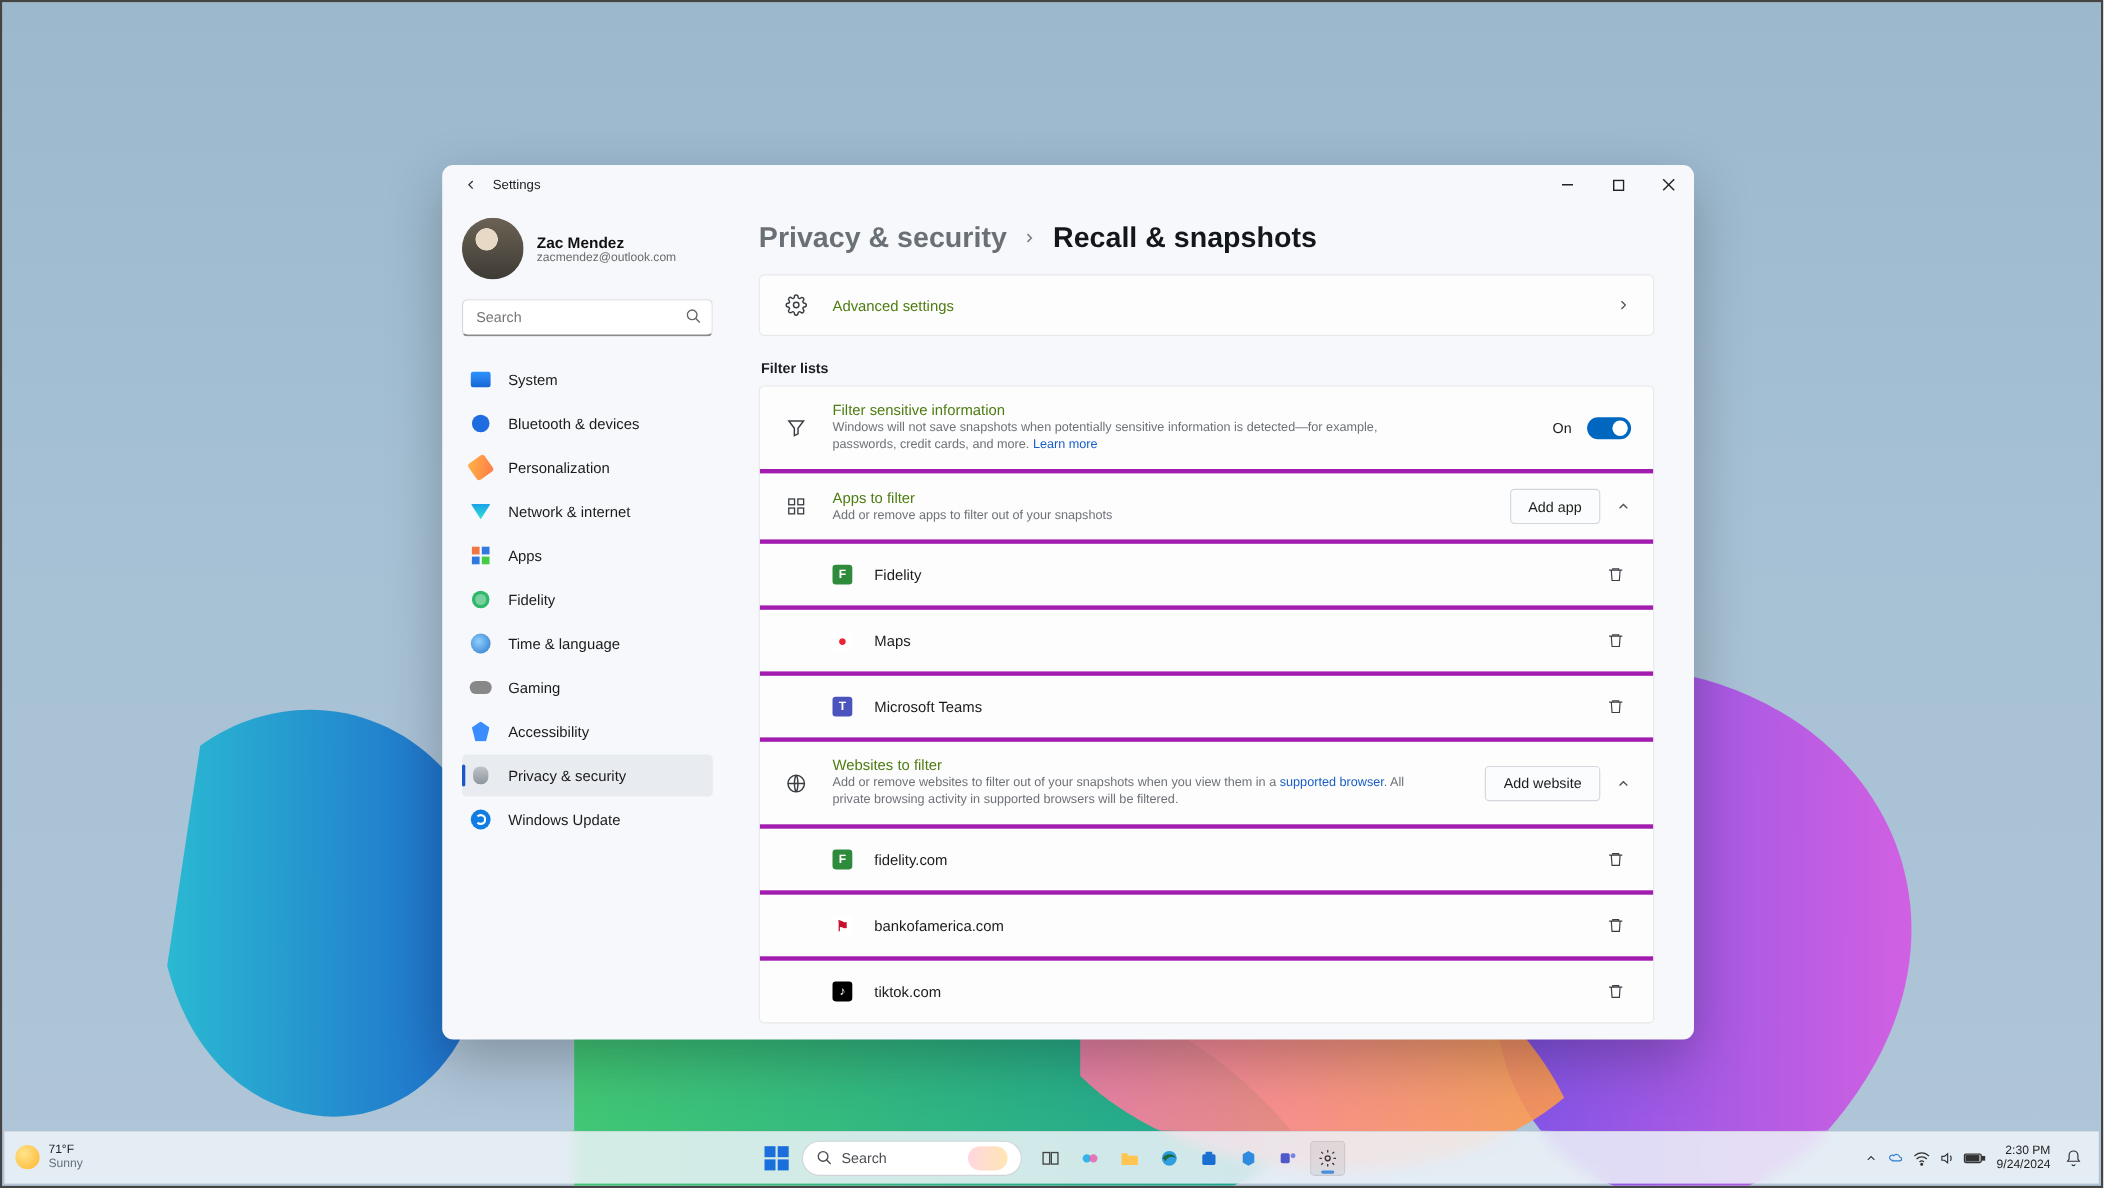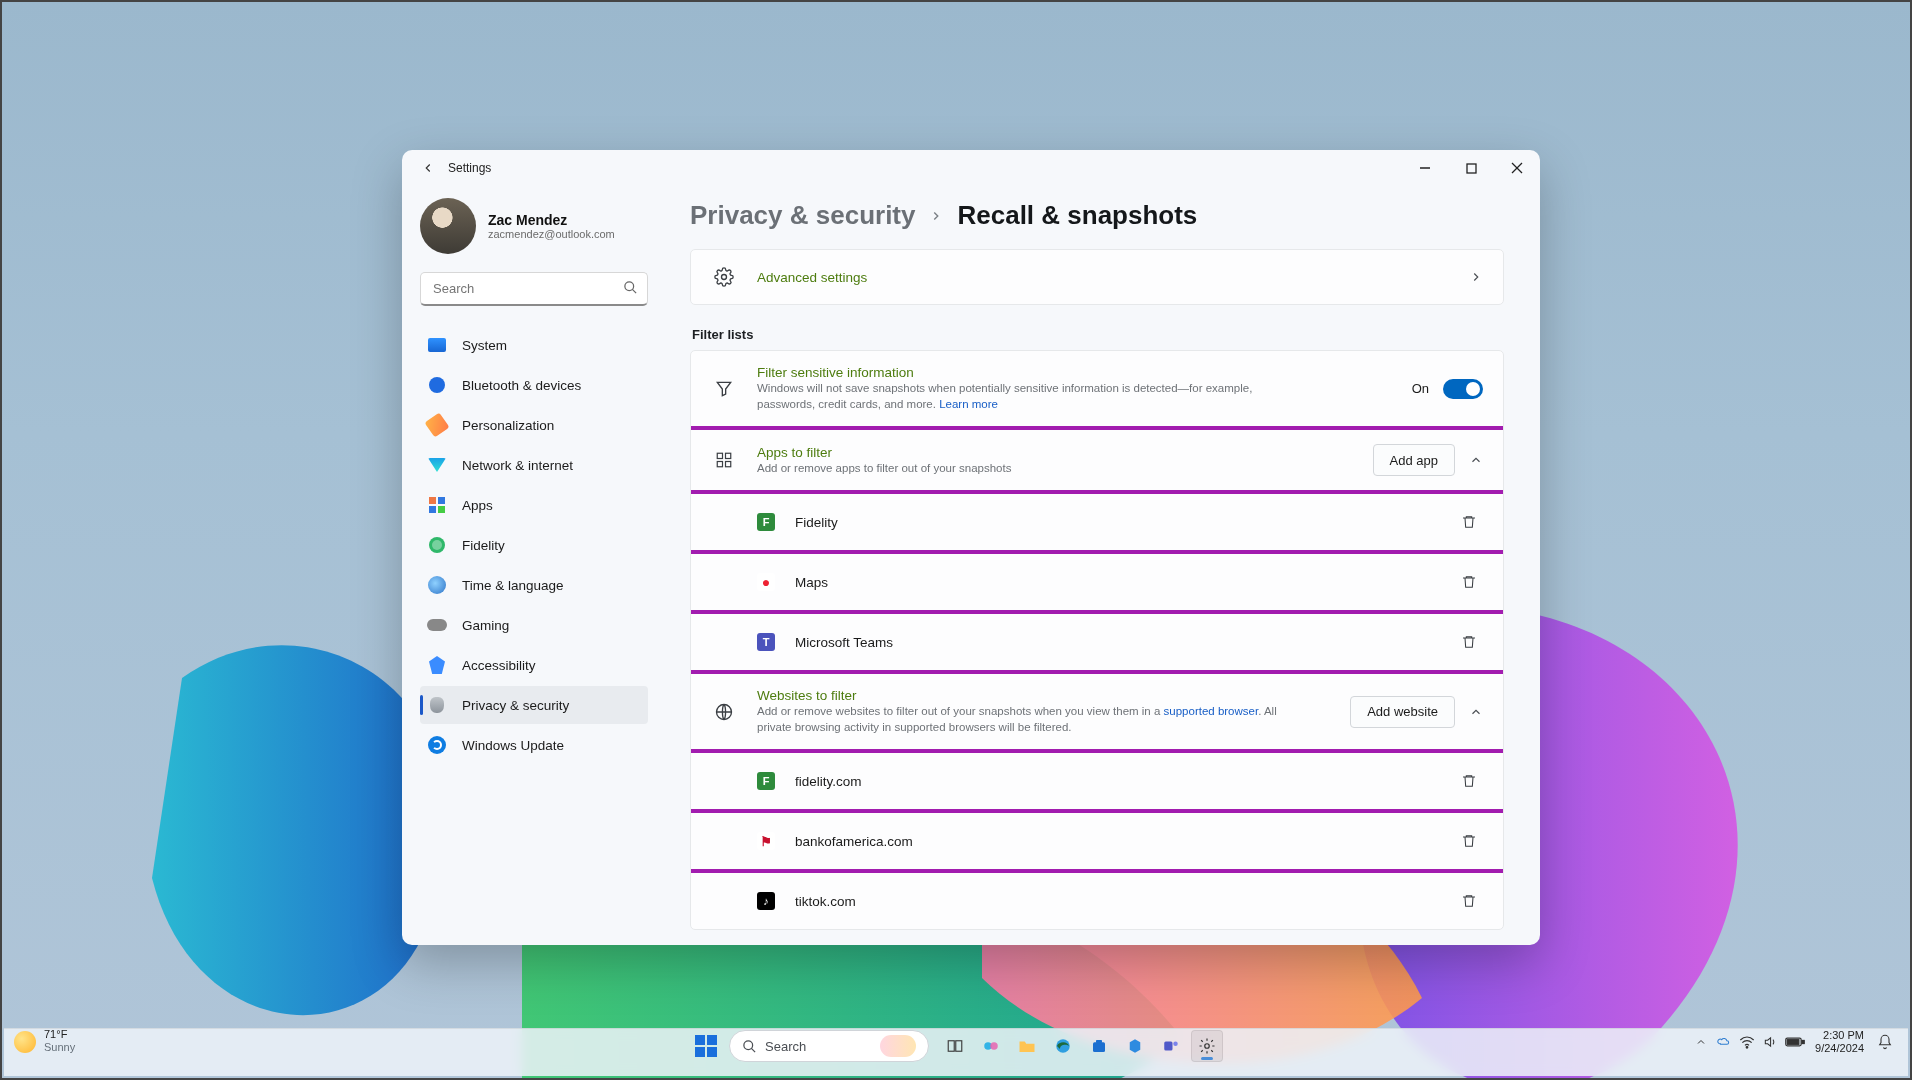--- a/index.html
+++ b/index.html
@@ -133,21 +133,21 @@
 
 .trash { margin-left:auto; color:#3a3e43; width:28px; height:28px; display:flex; align-items:center; justify-content:center; }
 
 .card.truncated { border-bottom:0; border-bottom-left-radius:0; border-bottom-right-radius:0; margin-top:22px; }
 
 
 .taskbar {
   position:absolute; left:2px; right:2px; bottom:2px; height:48px;
   background: rgba(236,242,248,.86); backdrop-filter: blur(6px);
   border-top:1px solid rgba(120,120,120,.15);
-  display:flex; align-items:flex-start;
+  display:flex; align-items:center;
 }
 .tb-left { display:flex; align-items:center; gap:8px; margin-left:10px; }
 .weather-icon { width:22px; height:22px; border-radius:50%; background:radial-gradient(circle at 35% 35%, #ffe48a, #ffb52e); }
 .tb-left .wtxt .ln1 { font-size:11px; color:#222; line-height:1; }
 .tb-left .wtxt .ln2 { font-size:11px; color:#66707a; line-height:1.3; }
 
 .tb-center { position:absolute; left:50%; transform:translateX(-50%); display:flex; align-items:center; gap:6px; }
 .start-btn { width:34px; height:34px; display:flex; align-items:center; justify-content:center; border-radius:4px;}
 .winlogo { display:grid; grid-template-columns:10px 10px; grid-template-rows:10px 10px; gap:2px; }
 .winlogo span{ background:#1a6fdc; }

